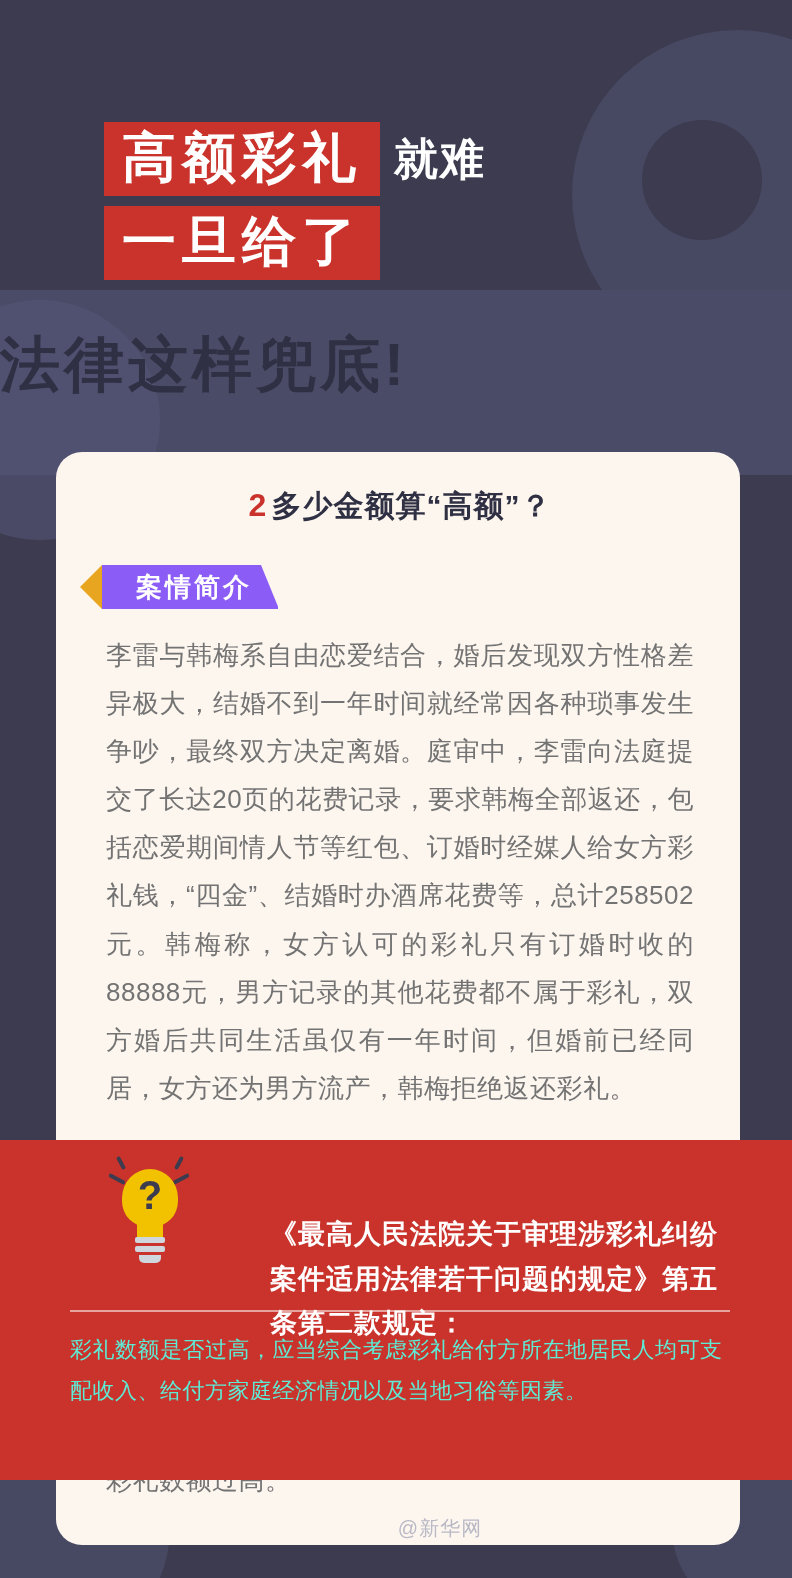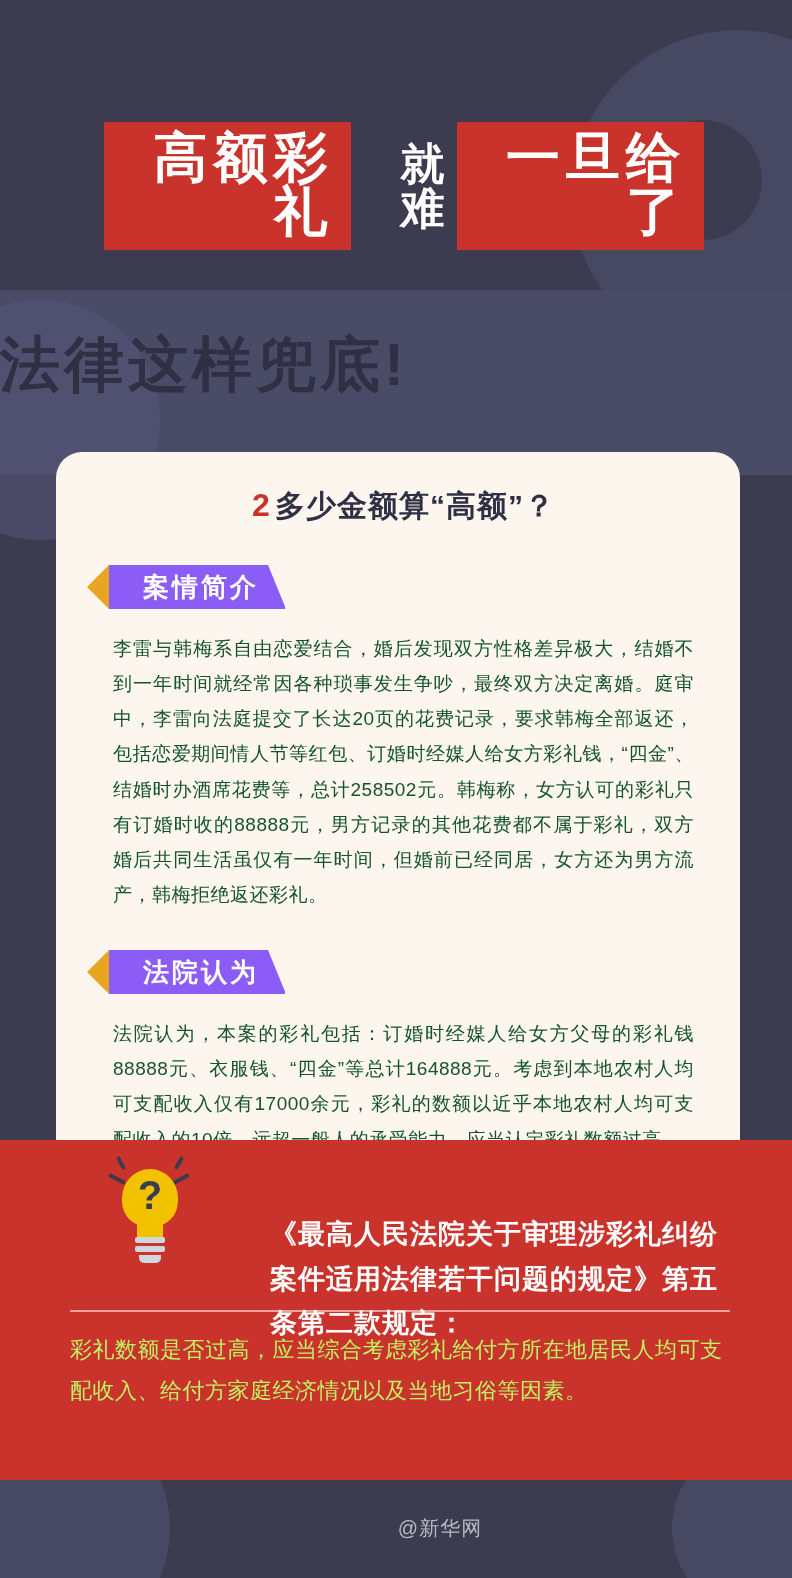--- a/index.html
+++ b/index.html
@@ -89,23 +89,22 @@
     text-indent: 16px;
     font-weight: bold;
     font-family: "Liberation Serif", serif;
   }
   .title-block {
     position: absolute;
     top: 122px;
     left: 104px;
     width: 600px;
     display: flex;
-    flex-direction: row;
+    flex-direction: column;
     gap: 10px;
-    text-align: right;
   }
   .title-row {
     display: flex;
     align-items: center;
   }
   .red-tag {
     background: #c9332b;
     color: #ffffff;
     font-size: 54px;
     font-weight: bold;
@@ -134,21 +133,21 @@
   }
 
   
   .card {
     position: absolute;
     left: 56px;
     top: 452px;
     width: 684px;
     background: #fdf6ef;
     border-radius: 26px;
-    padding: 0 0 40px 11px;
+    padding: 0 0 40px 4px;
     box-sizing: border-box;
   }
   .card-title {
     text-align: center;
     padding-top: 34px;
     font-size: 30px;
     font-weight: bold;
     color: #2f3043;
     letter-spacing: 1px;
   }
@@ -188,23 +187,23 @@
     top: 0;
     width: 0;
     height: 0;
     border-top: 0 solid transparent;
     border-bottom: 44px solid transparent;
     border-right: 18px solid #fdf6ef;
   }
 
   .body-text {
     margin: 22px 46px 0 46px;
-    font-size: 19px;
+    font-size: 26px;
     line-height: 1.85;
-    color: #14532d;
+    color: #737373;
     text-align: justify;
     letter-spacing: .5px;
   }
 
   
   .red-panel {
     position: absolute;
     left: 0;
     top: 1140px;
     width: 792px;
@@ -222,21 +221,21 @@
     font-size: 27px;
     font-weight: bold;
     line-height: 1.65;
     letter-spacing: 1px;
   }
   .law-body {
     position: absolute;
     left: 70px;
     top: 1330px;
     width: 660px;
-    color: #bef264;
+    color: #5eead4;
     font-size: 22px;
     line-height: 1.85;
     letter-spacing: .5px;
   }
   .law-divider {
     position: absolute;
     left: 70px;
     top: 1310px;
     width: 660px;
     height: 2px;

